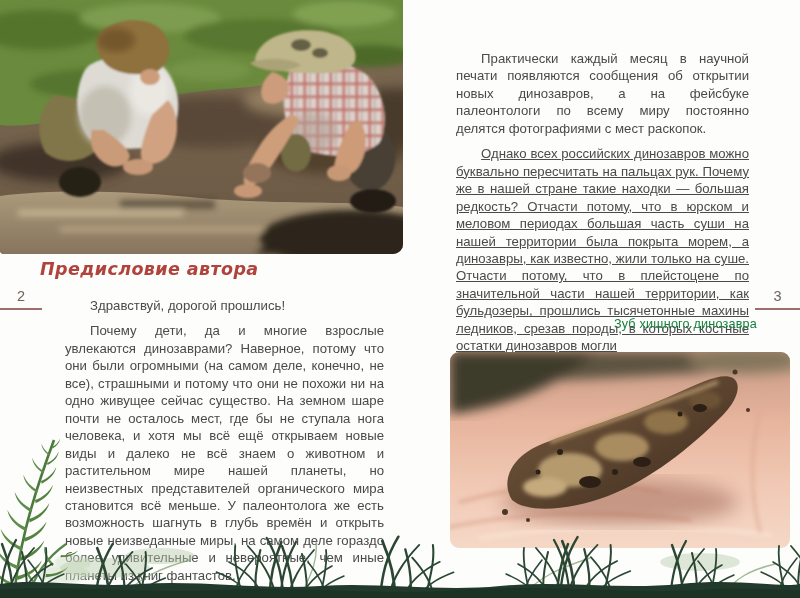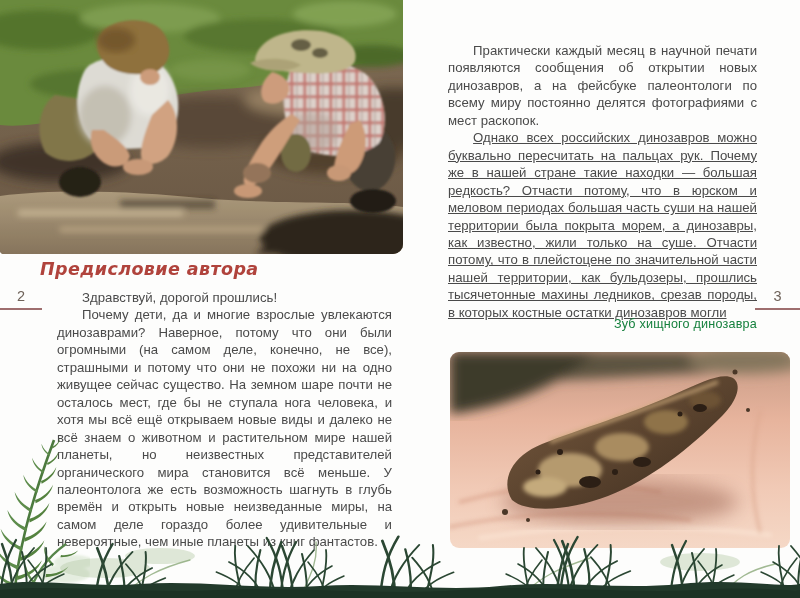--- a/index.html
+++ b/index.html
@@ -21,21 +21,21 @@
   
   .preface-heading{
     position:absolute;left:40px;top:259px;width:320px;text-align:left;
     font-size:17.5px;font-weight:700;font-style:italic;letter-spacing:.4px;
     color:#b0433c;font-family:"DejaVu Sans",sans-serif;
   }
   .body-col{
     position:absolute;color:#4a4a4a;font-size:13.2px;line-height:17.45px;
     text-align:justify;
   }
-  .body-col p{margin:0;text-indent:1.9em;}
+  .body-col p{margin:8px;text-indent:1.9em;}
   .left-col{left:57px;top:289px;width:335px;}
   .right-col{left:448px;top:42px;width:309px;}
   .right-col p + p{margin-top:0;text-decoration:underline;}
   .tooth-caption{
     position:absolute;left:448px;top:316px;width:309px;text-align:right;
     color:#15803d;font-size:12.6px;line-height:16.5px;letter-spacing:.2px;
   }
   
   .pagenum{
     position:absolute;top:288px;color:#6e6259;font-size:14.5px;

